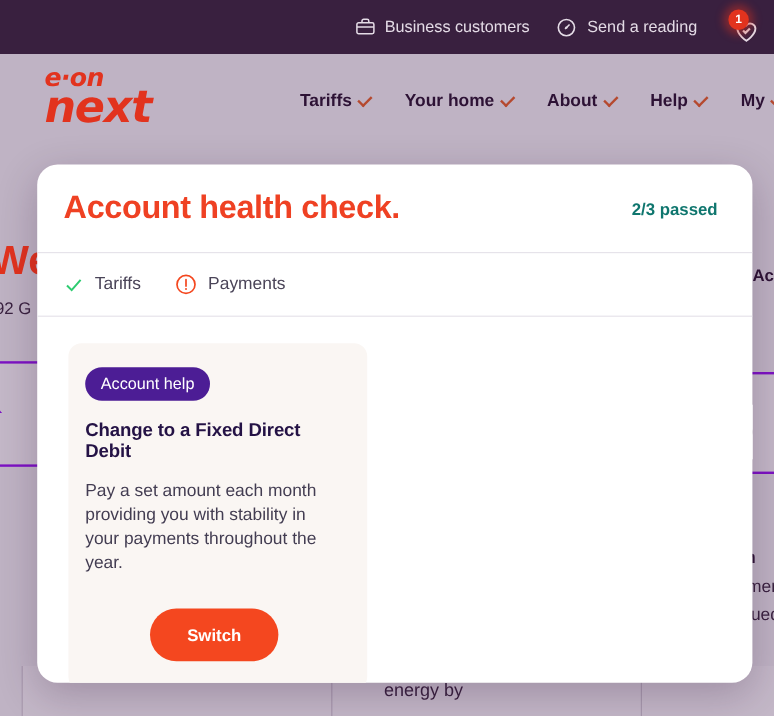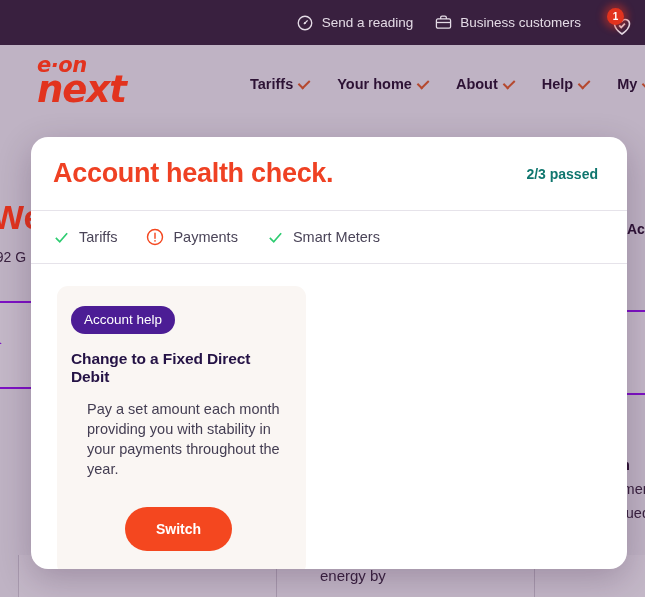--- a/index.html
+++ b/index.html
@@ -182,21 +182,21 @@
     padding: 6px 13px 7px;
     border-radius: 16px;
     margin-left: 0px;
   }
   .promo-title {
     margin-top: 16px; margin-left: 0px;
     color: #241245; font-size: 15.5px; font-weight: bold;
     letter-spacing: -0.1px;
   }
   .promo-text {
-    margin-top: 13px; margin-left: 16px;
+    margin-top: 13px; margin-left: 0px;
     color: #433d52; font-size: 14.5px; line-height: 20px;
     width: 205px;
   }
   .switch-wrap { margin-top: 28px; display: flex; justify-content: center; }
   .switch-btn {
     background: #f4471f; color: #ffffff;
     font-size: 14px; font-weight: bold;
     border: none; border-radius: 24px;
     padding: 14px 31px;
     cursor: pointer;
@@ -238,35 +238,35 @@
     <div class="bg-bottom-panel">
       <div class="vline" style="left:0px;"></div>
       <div class="vline" style="left:258px;"></div>
       <div class="vline" style="left:516px;"></div>
       <div class="bg-energy">energy by</div>
     </div>
   </div>
 
   <div class="topbar">
     <div class="topbar-link">
+      <svg width="17" height="17" viewBox="0 0 24 24" fill="none" stroke="#e4dbe6" stroke-width="1.8">
+        <rect x="2" y="7" width="20" height="13" rx="2"></rect>
+        <path d="M8 7V5a2 2 0 0 1 2-2h4a2 2 0 0 1 2 2v2"></path>
+        <path d="M2 12h20"></path>
+      </svg>
+      <span>Business customers</span>
+    </div>
+
+    <div class="topbar-link">
       <svg width="18" height="18" viewBox="0 0 24 24" fill="none" stroke="#e4dbe6" stroke-width="1.8">
         <circle cx="12" cy="12" r="9"></circle>
         <path d="M15.5 8.5L10.5 13.5"></path>
         <circle cx="12" cy="12" r="1.3" fill="#e4dbe6" stroke="none"></circle>
       </svg>
       <span>Send a reading</span>
-    </div>
-
-    <div class="topbar-link">
-      <svg width="17" height="17" viewBox="0 0 24 24" fill="none" stroke="#e4dbe6" stroke-width="1.8">
-        <rect x="2" y="7" width="20" height="13" rx="2"></rect>
-        <path d="M8 7V5a2 2 0 0 1 2-2h4a2 2 0 0 1 2 2v2"></path>
-        <path d="M2 12h20"></path>
-      </svg>
-      <span>Business customers</span>
     </div>
 
     <div class="heart-wrap">
       <svg width="24" height="24" viewBox="0 0 24 24" fill="none" stroke="#e4dbe6" stroke-width="1.6">
         <path d="M12 21s-7.5-4.9-7.5-10.2A4.3 4.3 0 0 1 12 8a4.3 4.3 0 0 1 7.5 2.8C19.5 16.1 12 21 12 21z"></path>
         <path d="M9.2 12.4l2 2 3.7-3.7" stroke-width="1.8"></path>
       </svg>
       <div class="heart-badge">1</div>
     </div>
   </div>
@@ -319,26 +319,20 @@
 
         <div class="status-item">
           <svg class="warn" viewBox="0 0 24 24" fill="none" stroke="#f4471f" stroke-width="1.9">
             <circle cx="12" cy="12" r="10"></circle>
             <path d="M12 6.8v7" stroke-linecap="round"></path>
             <circle cx="12" cy="17.2" r="1.1" fill="#f4471f" stroke="none"></circle>
           </svg>
           <span class="status-label">Payments</span>
         </div>
 
-        <div class="status-item">
-          <svg class="tick" viewBox="0 0 24 24" fill="none" stroke="#2ecc71" stroke-width="2.4">
-            <path d="M4 12.5l5.5 5.5L20 6"></path>
-          </svg>
-          <span class="status-label">Smart Meters</span>
-        </div>
       </div>
     </div>
 
     <div class="modal-body">
       <div class="promo-card">
         <span class="badge">Account help</span>
         <div class="promo-title">Change to a Fixed Direct Debit</div>
         <div class="promo-text">Pay a set amount each month providing you with stability in your payments throughout the year.</div>
         <div class="switch-wrap">
           <button class="switch-btn">Switch</button>

